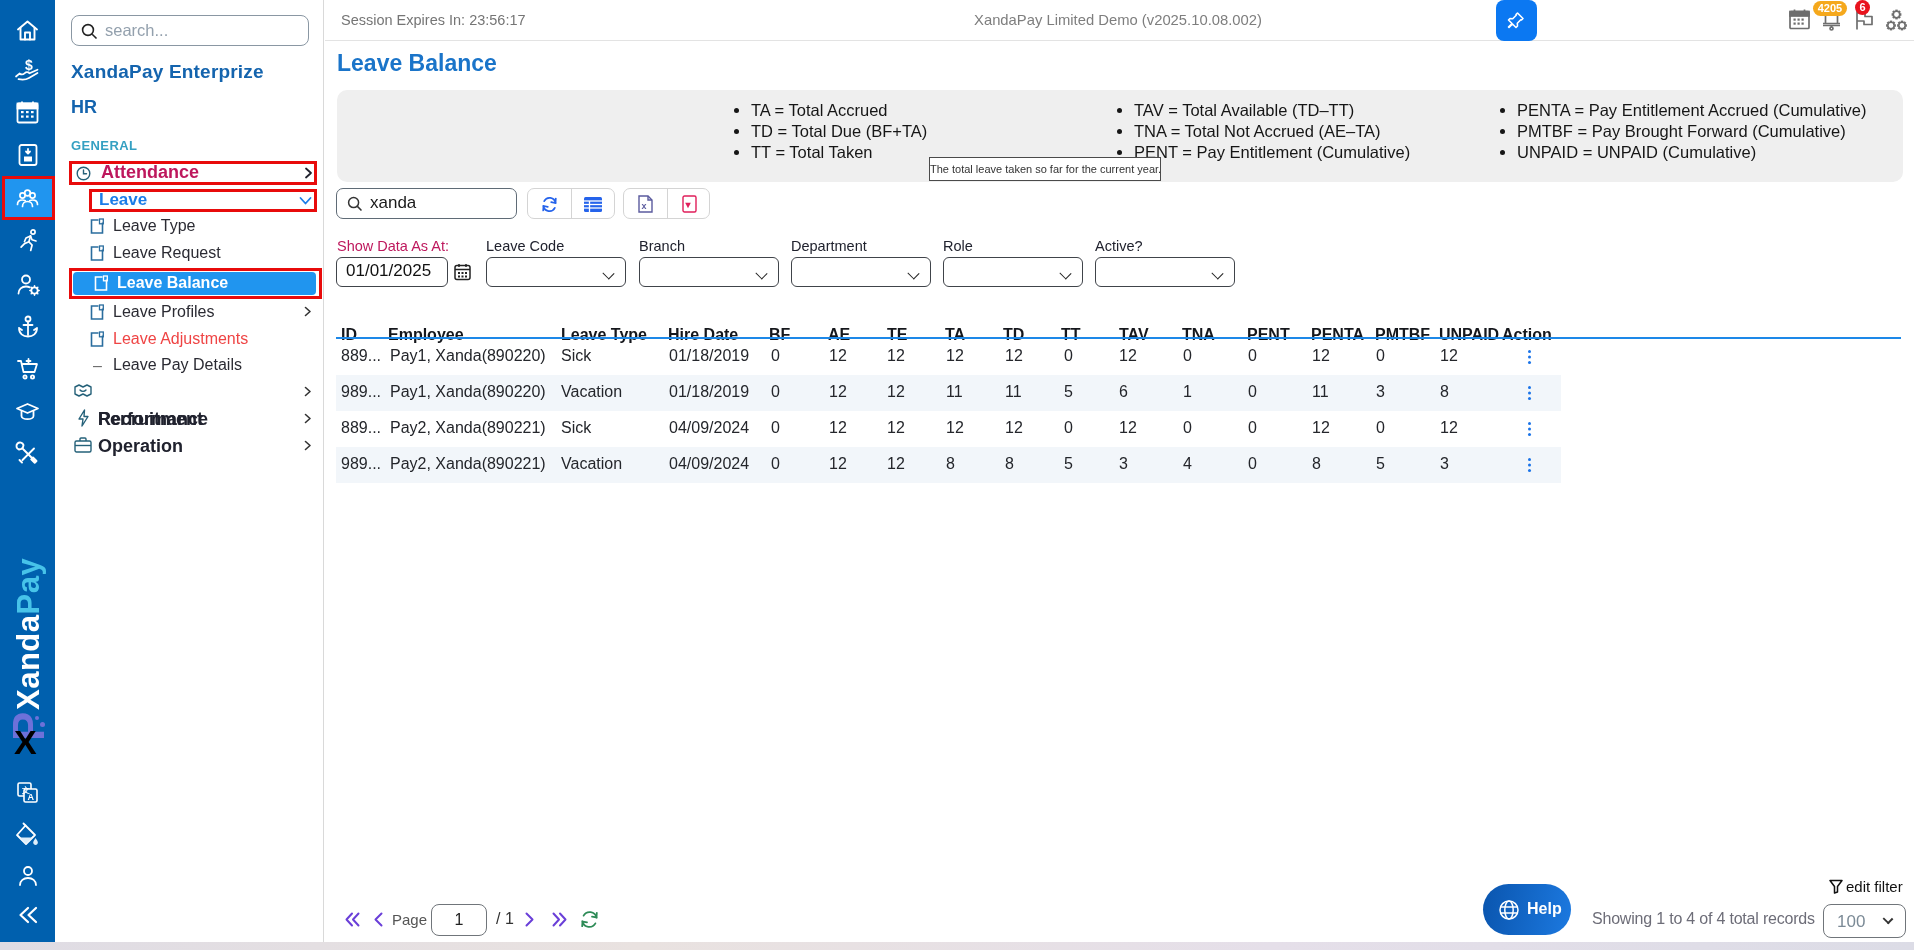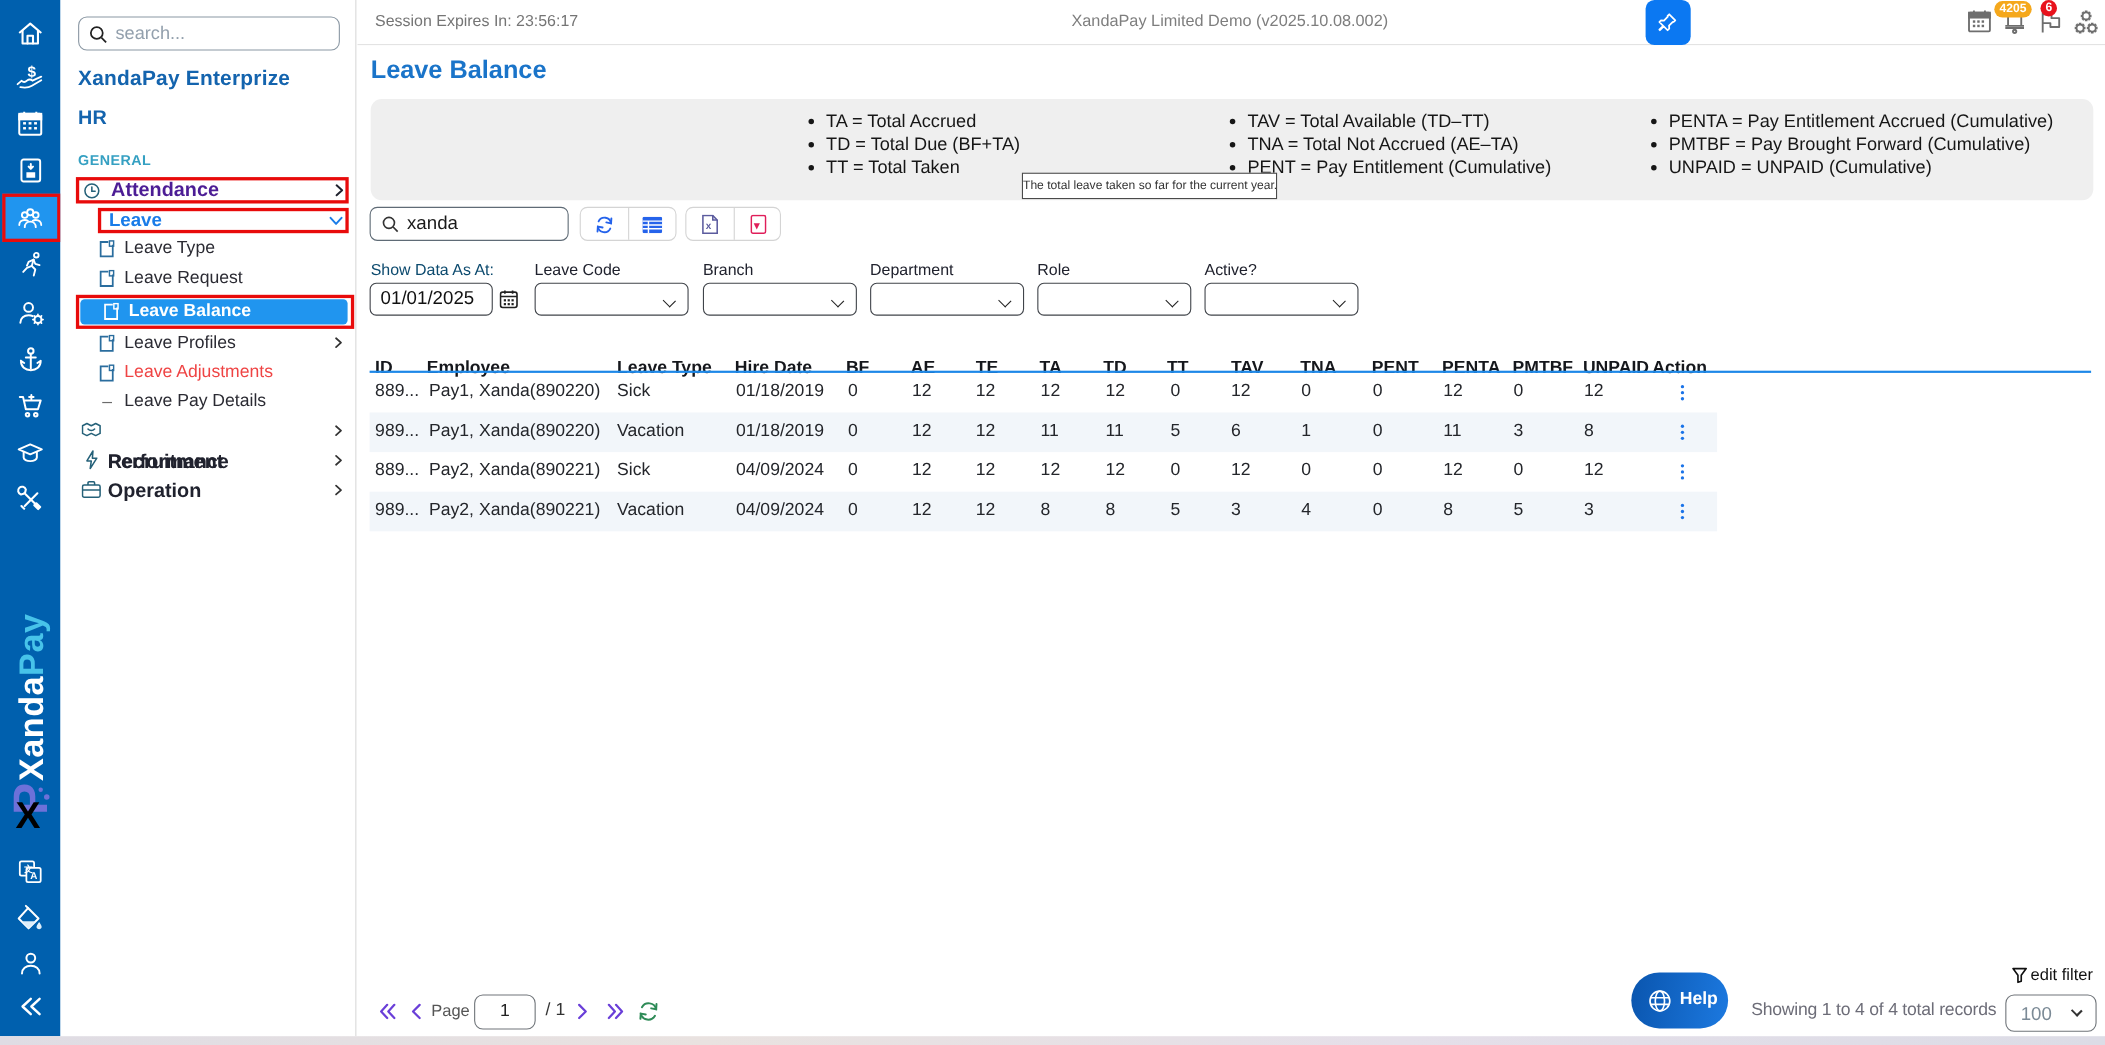--- a/index.html
+++ b/index.html
@@ -166,21 +166,21 @@
   </div>
   <div class="abs" style="left:16px; top:61px; font-size:19px; font-weight:bold; color:#1464ae; letter-spacing:0.2px;">XandaPay Enterprize</div>
   <div class="abs" style="left:16px; top:97px; font-size:18px; font-weight:bold; color:#1464ae;">HR</div>
   <div class="abs" style="left:16px; top:138px; font-size:13px; font-weight:bold; color:#35a0c2; letter-spacing:0.4px;">GENERAL</div>
 
   <div class="abs" style="left:14px; top:161px; width:248px; height:24px; border:3px solid #e80b0b;">
     <svg class="abs" style="left:4px; top:2px" width="15" height="15" viewBox="0 0 15 15" fill="none" stroke="#256179" stroke-width="1.4">
         <circle cx="7.5" cy="7.5" r="6.3"></circle>
         <path d="M7.5 4 v3.8 h3" stroke-linecap="round"></path>
       </svg>
-    <div class="abs" style="left:29px; top:-2px; font-size:18px; font-weight:bold; color:#4c1d95;">Attendance</div>
+    <div class="abs" style="left:29px; top:-2px; font-size:18px; font-weight:bold; color:#be185d;">Attendance</div>
     <svg class="abs" style="left:230px; top:3px" width="12" height="12" viewBox="0 0 12 12" fill="none" stroke="#20222e" stroke-width="1.8" stroke-linecap="round" stroke-linejoin="round">
         <path d="M4 1.5 L9 6 L4 10.5"></path>
       </svg>
   </div>
 
   <div class="abs" style="left:34px; top:189px; width:228px; height:23px; border:3px solid #e80b0b;">
     <div class="abs" style="left:7px; top:-2px; font-size:17px; font-weight:bold; color:#1a7ce8;">Leave</div>
     <svg class="abs" style="left:207px; top:4px" width="13" height="10" viewBox="0 0 13 10" fill="none" stroke="#1a7ce8" stroke-width="1.8" stroke-linecap="round" stroke-linejoin="round">
         <path d="M1.5 2 L6.5 7.5 L11.5 2"></path>
       </svg>
@@ -381,21 +381,21 @@
         <path d="M1 1 h9 l4 4 v12 h-13 z"></path>
         <path d="M10 1 v4 h4"></path>
         <text x="3.5" y="13.5" fill="#5b5b9e" stroke="none" font-size="9" font-weight="bold" font-family="Liberation Sans">x</text>
       </svg>
     <svg class="abs" style="left:58px; top:6px" width="15" height="18" viewBox="0 0 15 18" fill="none" stroke="#e01e5a" stroke-width="1.4">
         <rect x="1" y="1" width="13" height="16" rx="1.5"></rect>
         <text x="3.5" y="13" fill="#e01e5a" stroke="none" font-size="10" font-weight="bold" font-family="Liberation Sans">▾</text>
       </svg>
   </div>
 
-  <div class="abs" style="left:337px; top:238px; font-size:14.5px; color:#0c4a6e;">Show Data As At:</div>
+  <div class="abs" style="left:337px; top:238px; font-size:14.5px; color:#be185d;">Show Data As At:</div>
   <div class="abs" style="left:486px; top:238px; font-size:14.5px; color:#20222e;">Leave Code</div>
   <div class="abs" style="left:639px; top:238px; font-size:14.5px; color:#20222e;">Branch</div>
   <div class="abs" style="left:791px; top:238px; font-size:14.5px; color:#20222e;">Department</div>
   <div class="abs" style="left:943px; top:238px; font-size:14.5px; color:#20222e;">Role</div>
   <div class="abs" style="left:1095px; top:238px; font-size:14.5px; color:#20222e;">Active?</div>
 
   <div class="abs" style="left:336px; top:257px; width:112px; height:30px; border:1.5px solid #40444a; border-radius:6px;">
     <div class="abs" style="left:9px; top:3px; font-size:17px; color:#111;">01/01/2025</div>
   </div>
   <svg class="abs" style="left:454px; top:263px" width="17" height="18" viewBox="0 0 17 18" fill="none" stroke="#222" stroke-width="1.5">

